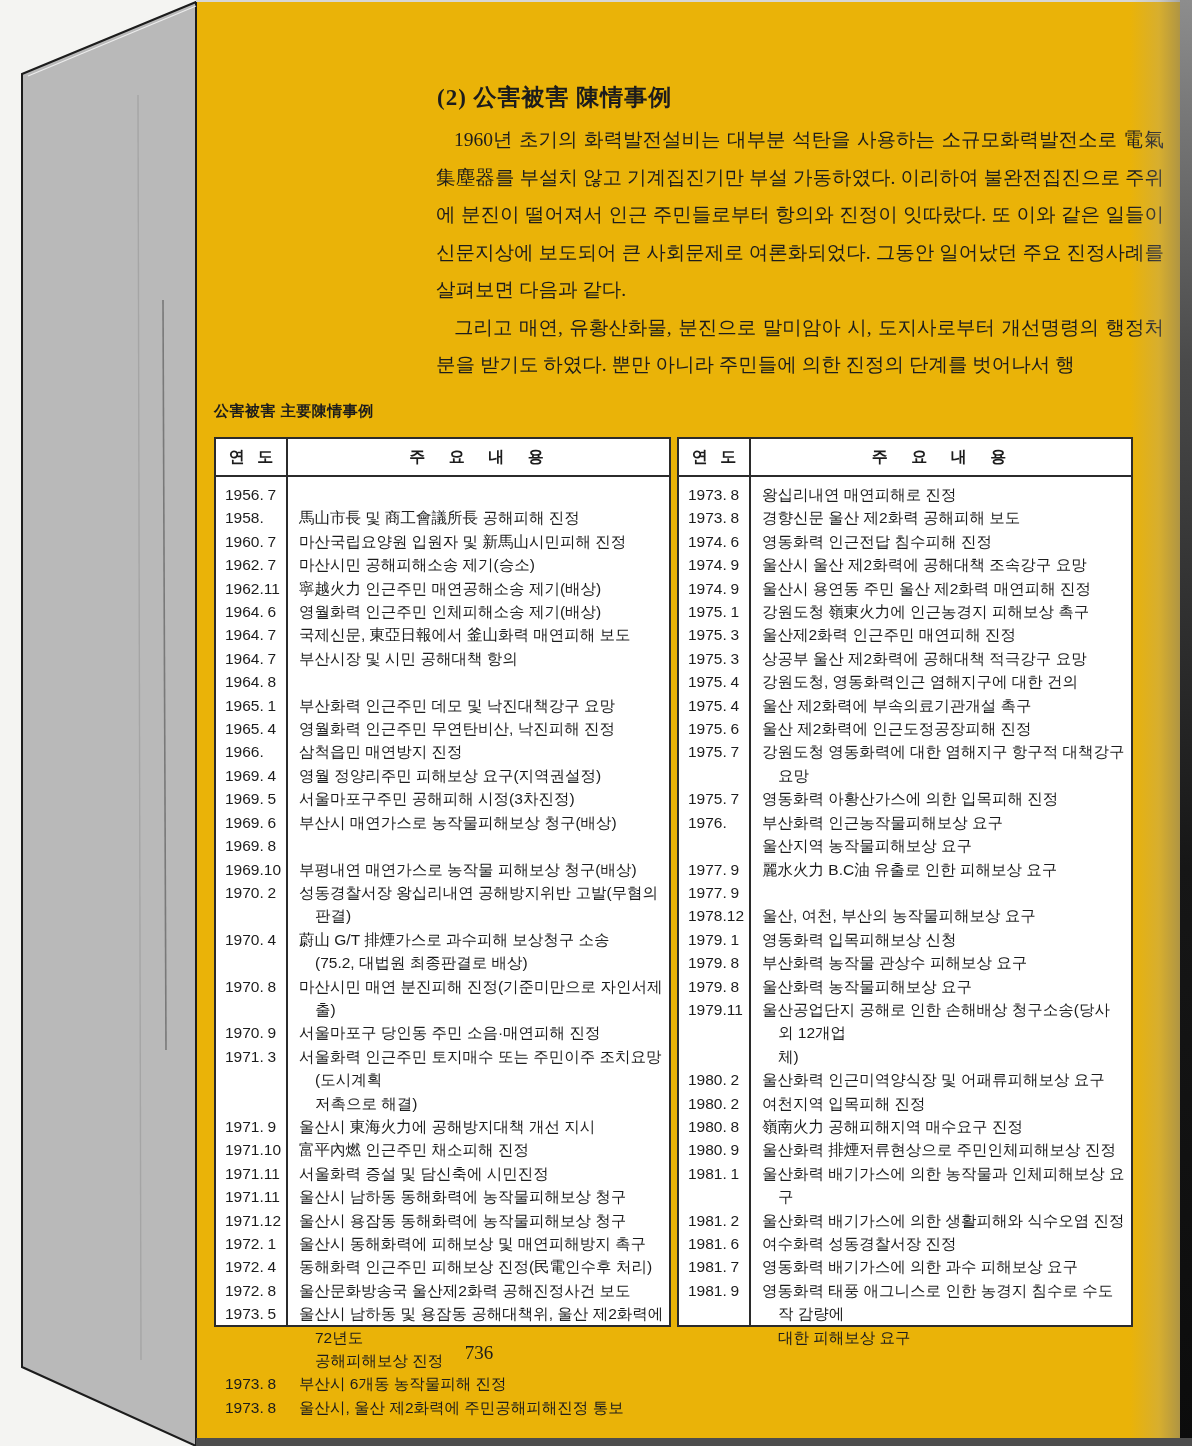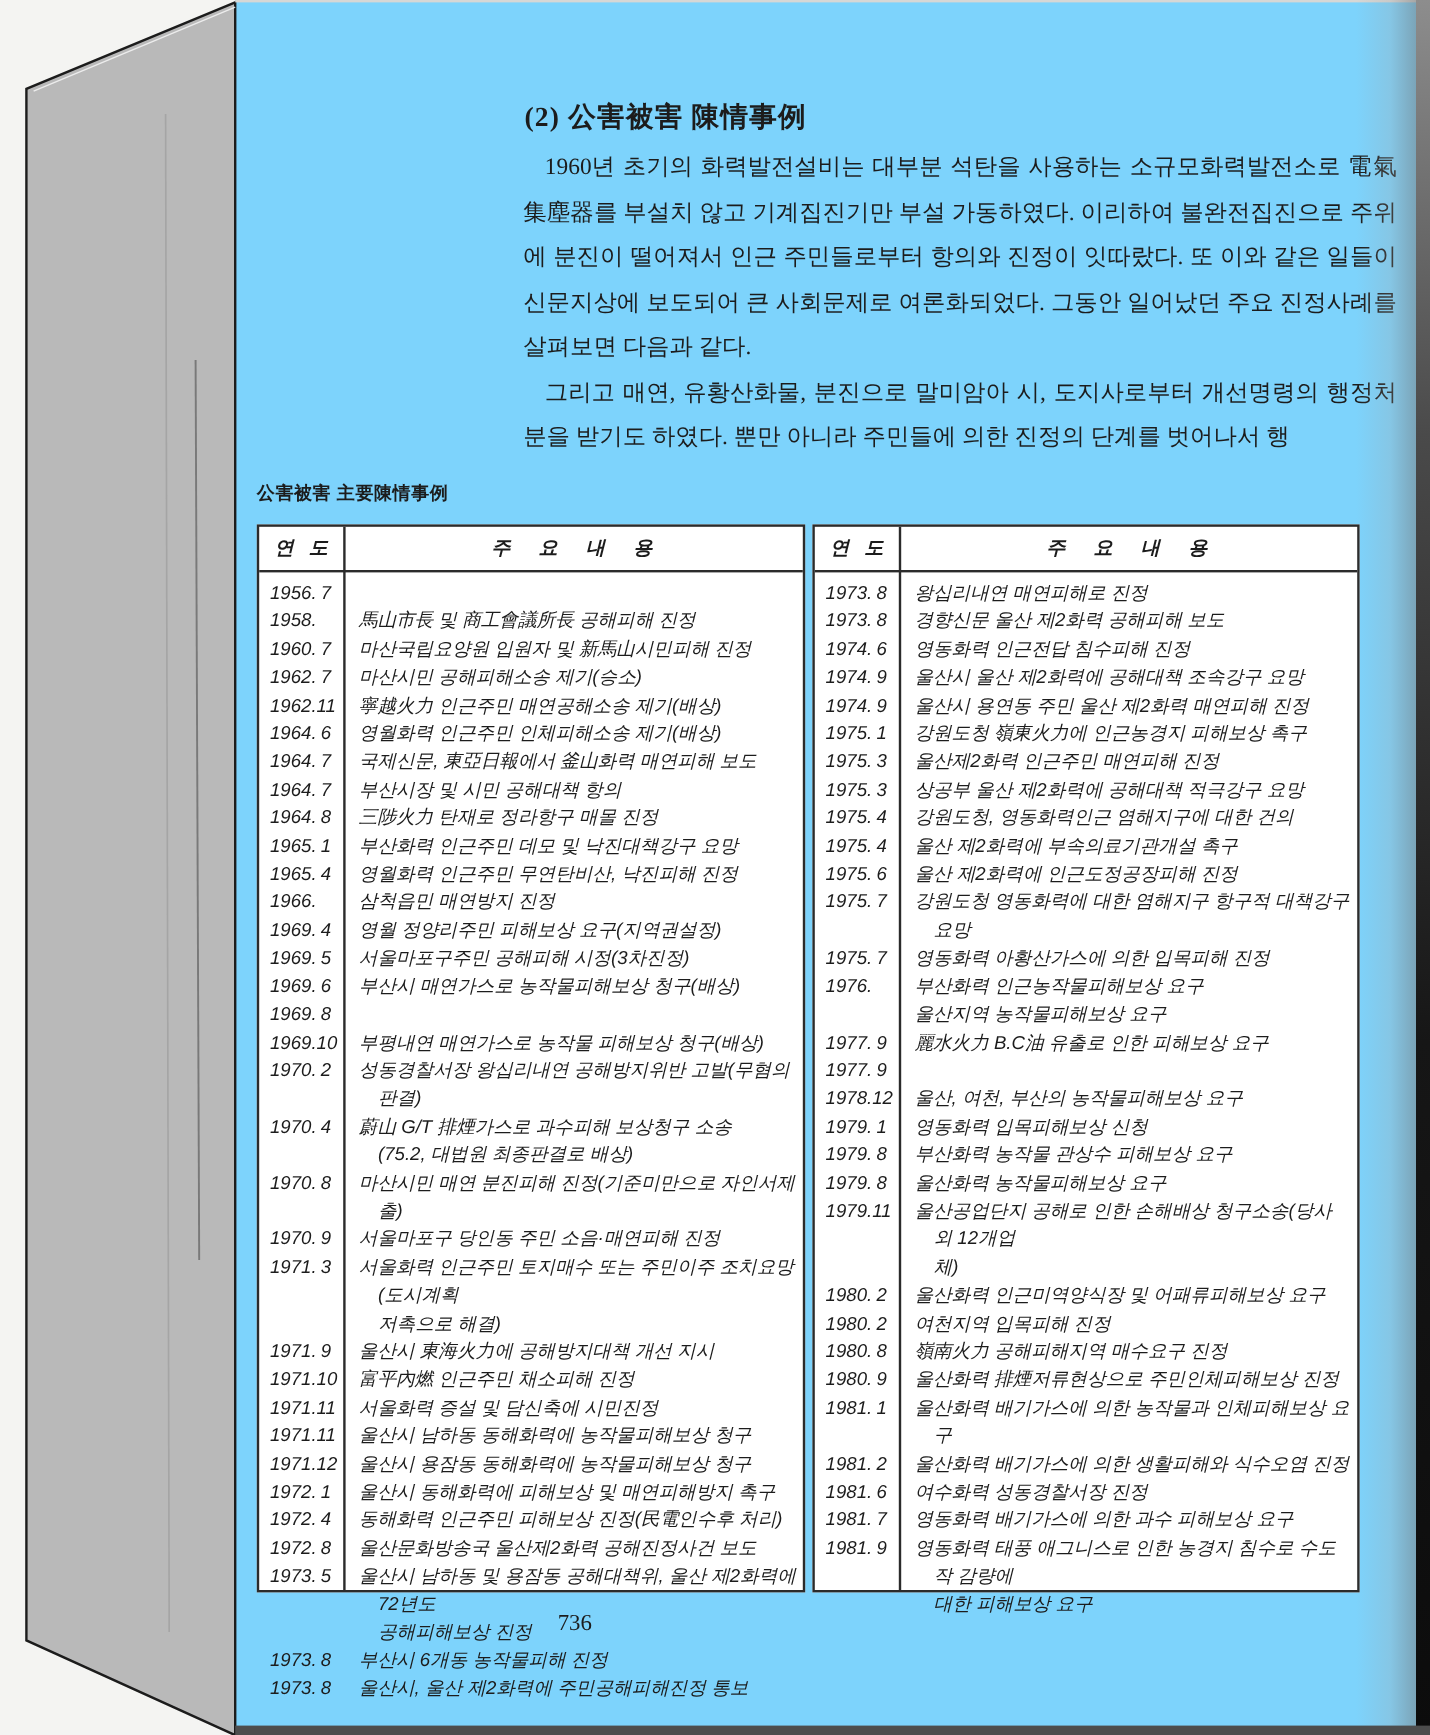--- a/index.html
+++ b/index.html
@@ -10,21 +10,21 @@
     overflow:hidden;
     font-family:"Liberation Sans", sans-serif;
     color:#1c1c1c;
   }
   
   .spine-svg { position:absolute; left:0; top:0; z-index:2; }
   
   .page {
     position:absolute; left:196px; top:0;
     width:986px; height:1440px;
-    background:#7dd3fc;
+    background:#eab308;
     z-index:1;
   }
   .page-topline { position:absolute; left:196px; top:0; width:986px; height:2px; background:#d7d7d5; z-index:3; }
   .edge-right-shade {
     position:absolute; left:1130px; top:0; width:52px; height:1446px; z-index:3;
     background:linear-gradient(90deg, rgba(180,180,180,0) 0%, rgba(160,160,160,0.25) 55%, rgba(120,120,120,0.55) 100%);
     pointer-events:none;
   }
   .edge-right-strip {
     position:absolute; left:1180px; top:0; width:12px; height:1446px; z-index:4;
@@ -54,21 +54,20 @@
     position:absolute; left:18px; top:402px;
     font-size:15px; font-weight:bold; letter-spacing:0.5px;
     margin:0;
   }
 
   
   .t-half {
     position:absolute; top:437px; height:890px;
     border:2px solid #2b2b2b; background:#fff;
     box-sizing:border-box;
-    font-style:italic;
   }
   .t-half.left  { left:18px;  width:457px; }
   .t-half.right { left:481px; width:456px; }
   .t-head {
     height:36px; border-bottom:2px solid #2b2b2b;
     display:flex; align-items:center;
     font-weight:bold; font-size:16px;
   }
   .th-year { width:70px; flex:none; text-align:center; word-spacing:8px; }
   .th-content { flex:1; text-align:center; word-spacing:15px; letter-spacing:2px; }
@@ -173,21 +172,20 @@
             <span>1964.</span>
             <span>7</span>
           </div>
           <div class="c-content">부산시장 및 시민 공해대책 항의</div>
         </div>
         <div class="t-row">
           <div class="c-year">
             <span>1964.</span>
             <span>8</span>
           </div>
-          <div class="c-content">三陟火力 탄재로 정라항구 매몰 진정</div>
         </div>
         <div class="t-row">
           <div class="c-year">
             <span>1965.</span>
             <span>1</span>
           </div>
           <div class="c-content">부산화력 인근주민 데모 및 낙진대책강구 요망</div>
         </div>
         <div class="t-row">
           <div class="c-year">

